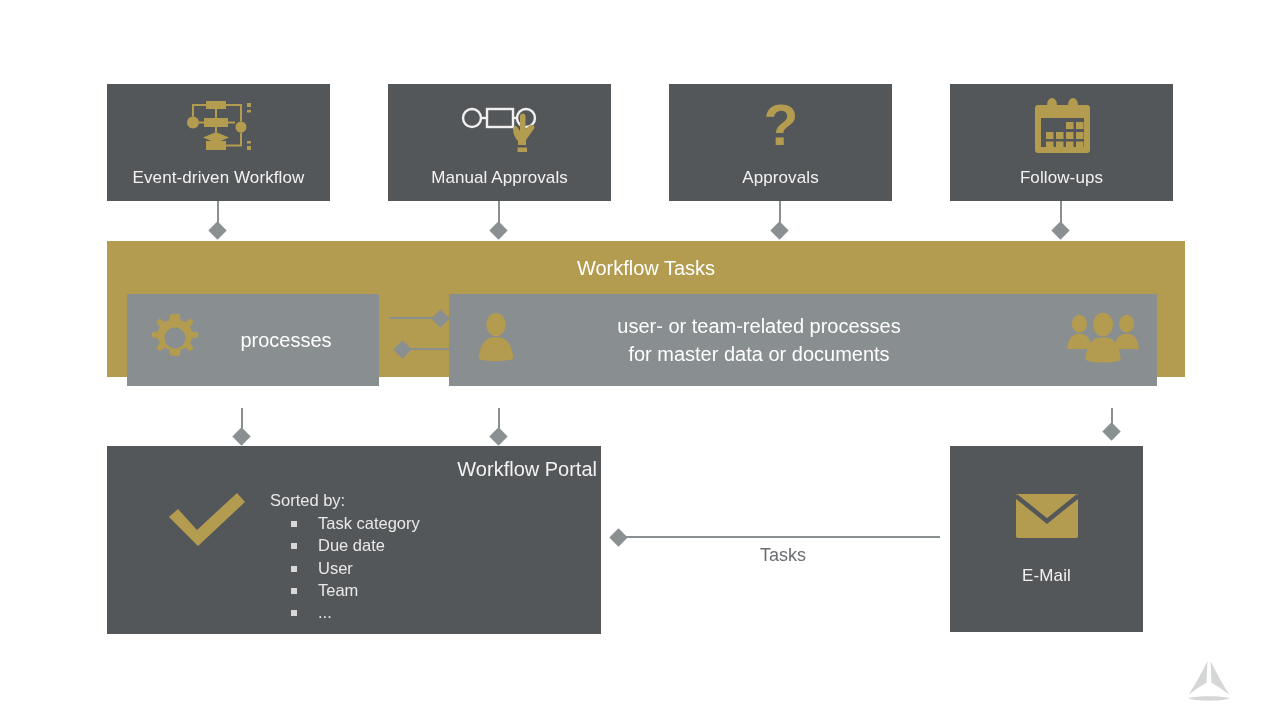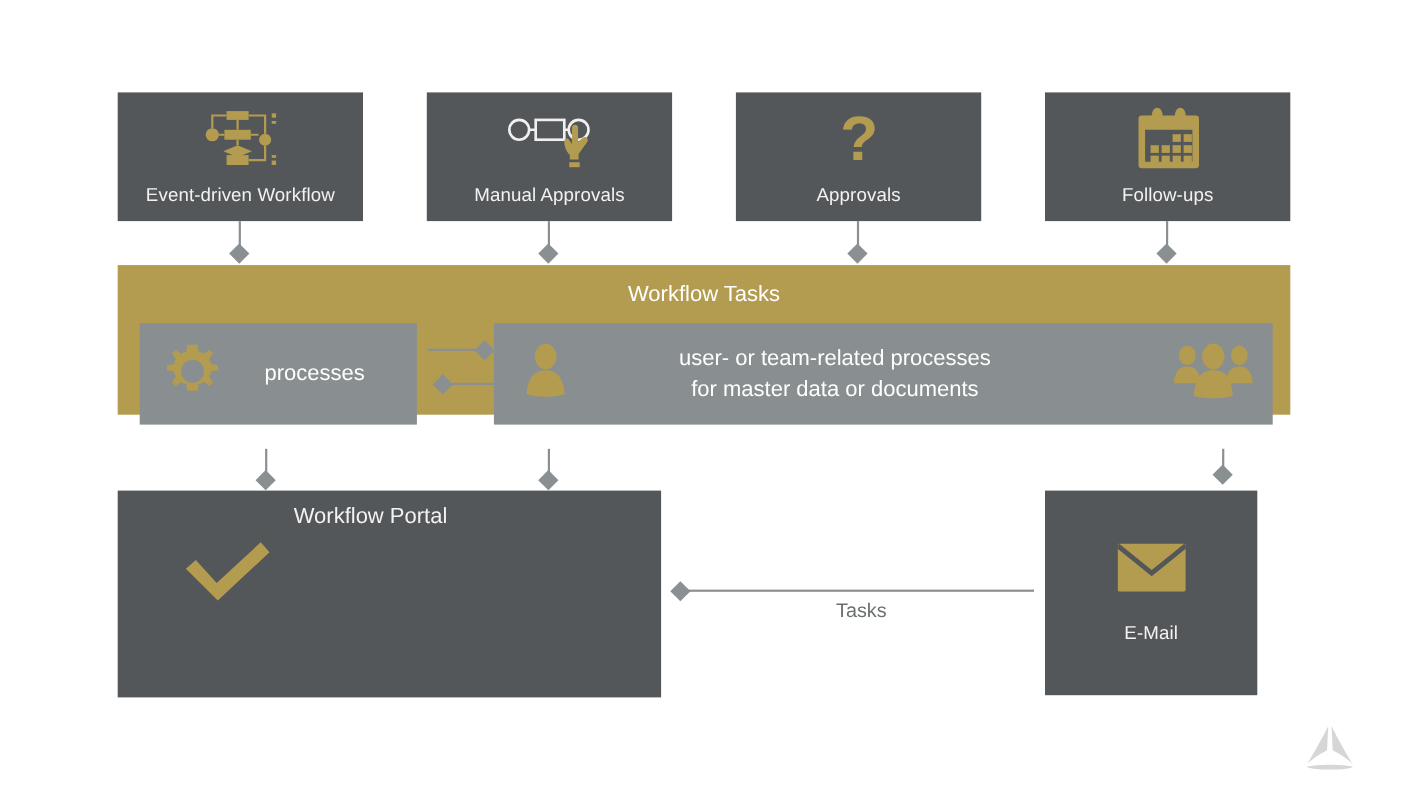--- a/index.html
+++ b/index.html
@@ -77,20 +77,21 @@
   }
 
   
   #gold-band {
     position: absolute;
     left: 107px;
     top: 241px;
     width: 1066px;
     height: 136px;
     background: #b39c4f;
+    padding-left: 12px;
   }
   #band-title {
     position: absolute;
     left: 0; top: 16px;
     width: 100%;
     text-align: center;
     font-size: 20px;
     color: #ffffff;
   }
   .panel {
@@ -116,21 +117,21 @@
 
   
   #portal-box {
     left: 107px; top: 446px;
     width: 494px; height: 188px;
   }
   #portal-title {
     position: absolute;
     left: 160px; top: 12px;
     width: 330px;
-    text-align: left;
+    text-align: right;
     font-size: 20px;
     color: #f2f2f2;
   }
   #portal-check { position: absolute; left: 58px; top: 44px; }
   #portal-list {
     position: absolute;
     left: 163px; top: 45px;
     font-size: 16.5px;
     color: #e9e9e9;
   }
@@ -329,20 +330,30 @@
   <div class="conn-v" style="left:1111px; top:408px; height:25px;"></div>
   <div class="diamond" style="left:1105px; top:425px;"></div>
 
   <div class="box" id="portal-box">
     <div id="portal-title">Workflow Portal</div>
     <div id="portal-check">
       <svg viewBox="0 0 84 58" width="84" height="58">
         <path d="M4 27 L13 19 L32 40 L72 3 L80 12 L33 56 Z" fill="#b39c4f"></path>
       </svg>
     </div>
+    <div id="portal-list">
+      <p id="portal-sorted">Sorted by:</p>
+      <ul id="portal-items">
+        <li>Task category</li>
+        <li>Due date</li>
+        <li>User</li>
+        <li>Team</li>
+        <li>...</li>
+      </ul>
+    </div>
   </div>
 
   <div class="conn-h" style="left:620px; top:536px; width:320px;"></div>
   <div class="diamond" style="left:612px; top:530.5px;"></div>
   <div id="link-label">Tasks</div>
 
   <div class="box" id="email-box">
     <div id="email-icon">
       <svg viewBox="0 0 62 44" width="62" height="44">
         <rect x="0" y="0" width="62" height="44" rx="2" fill="#b39c4f"></rect>

